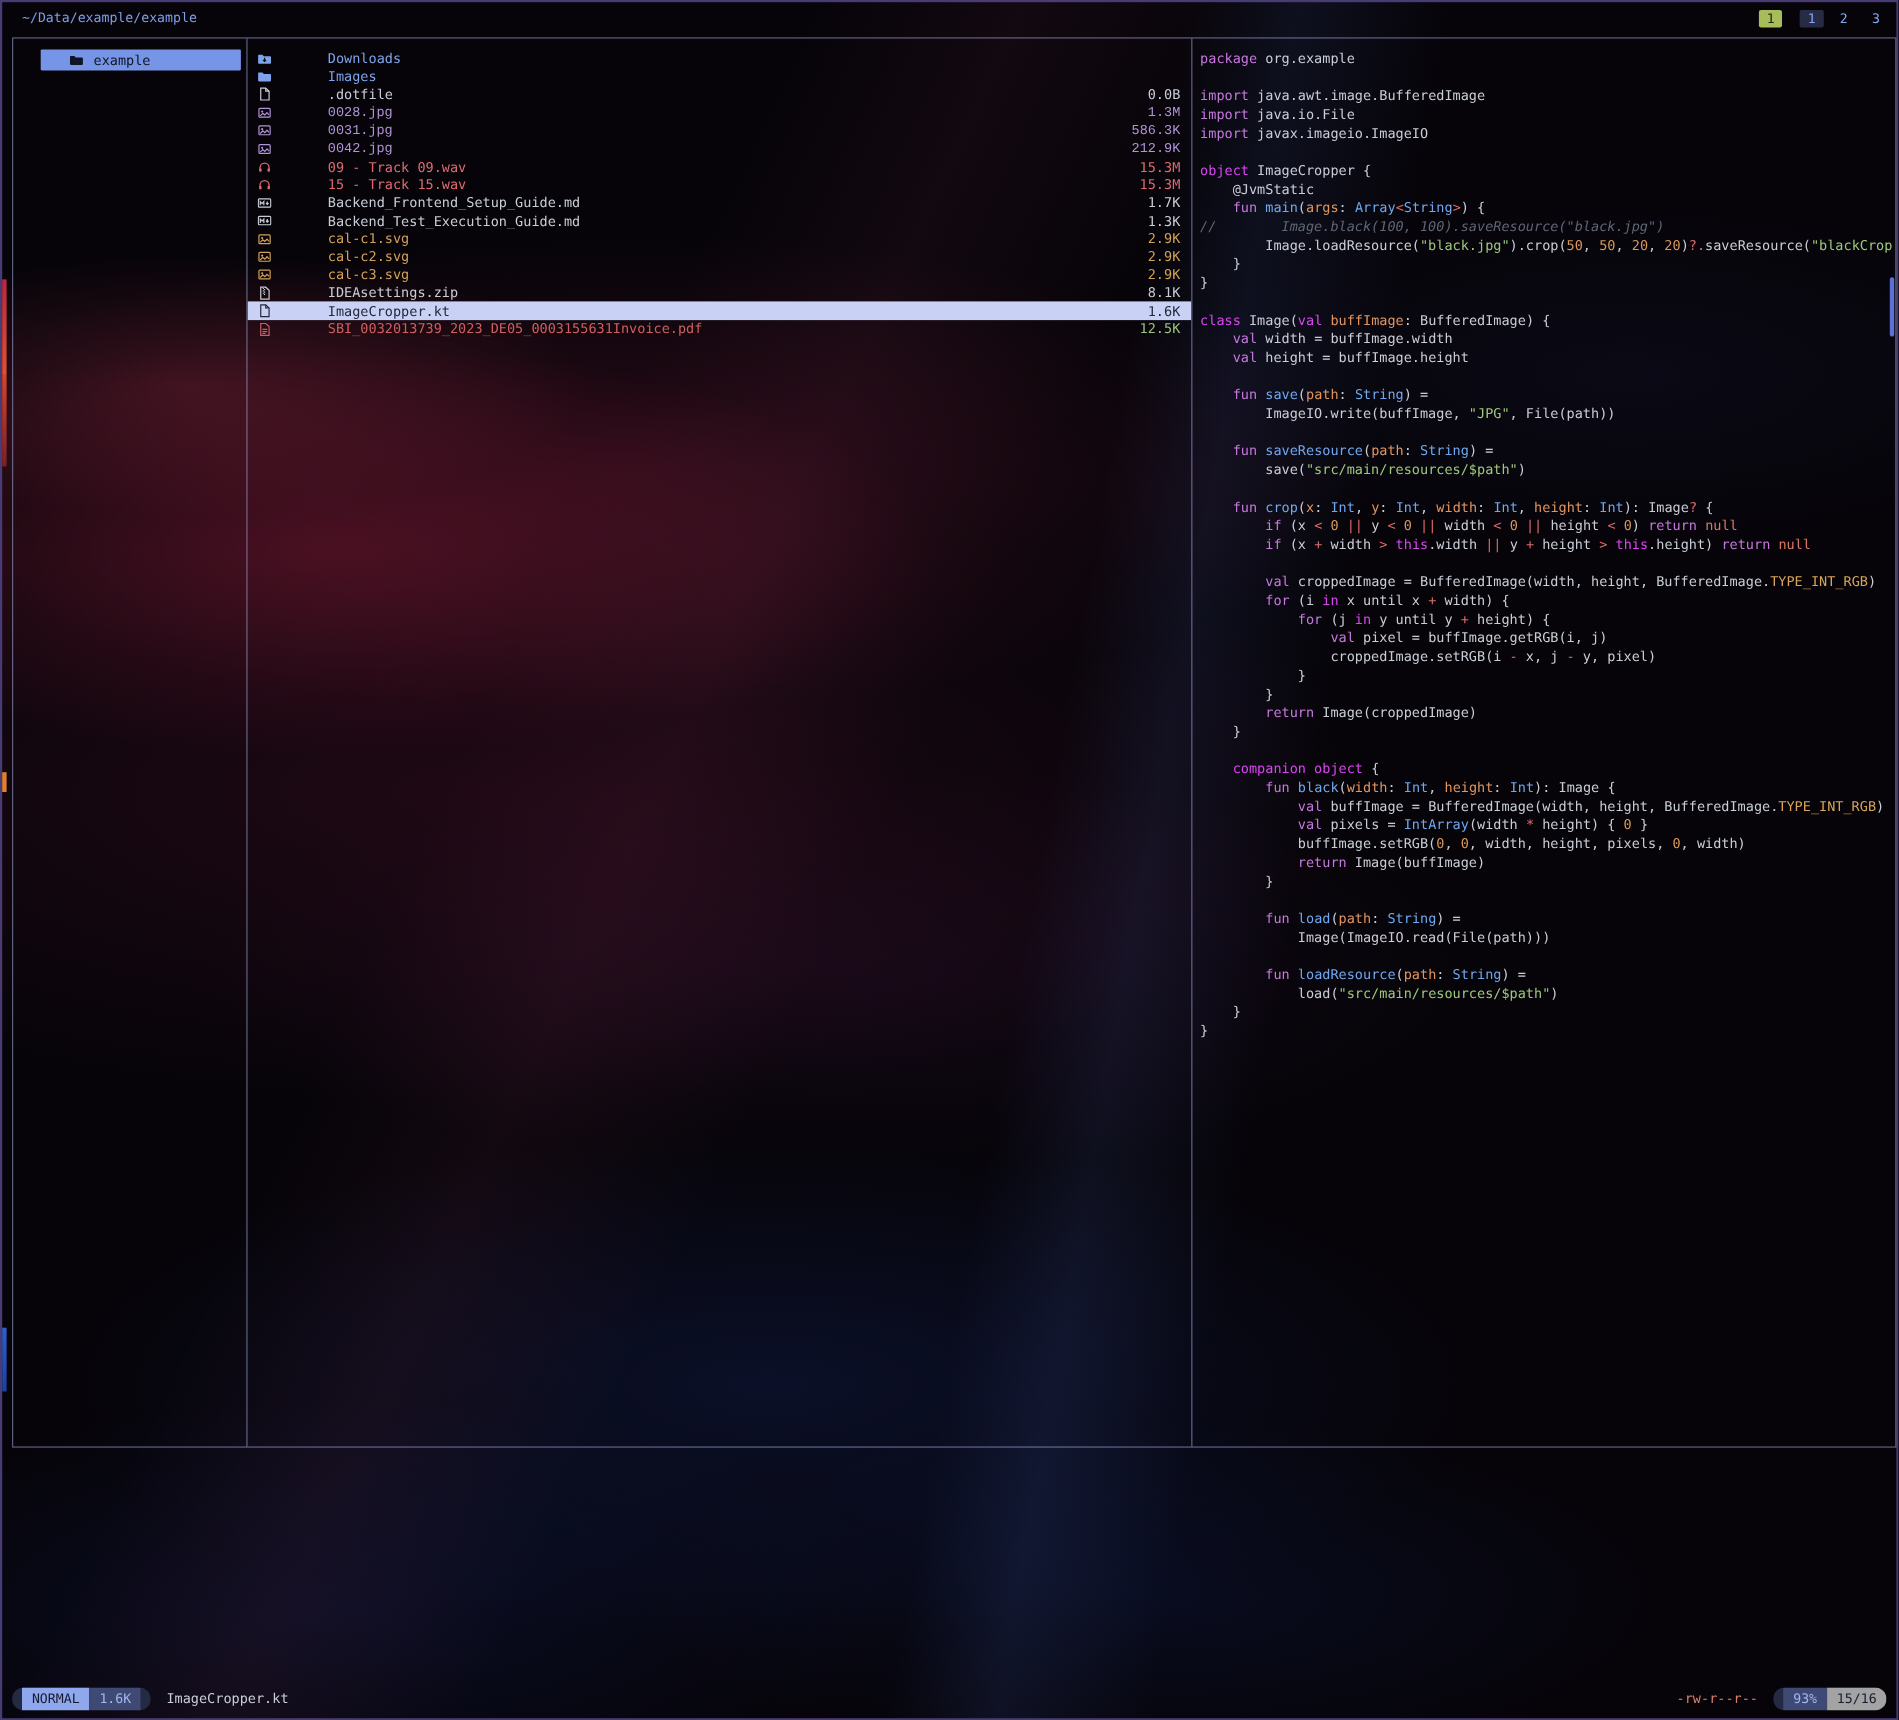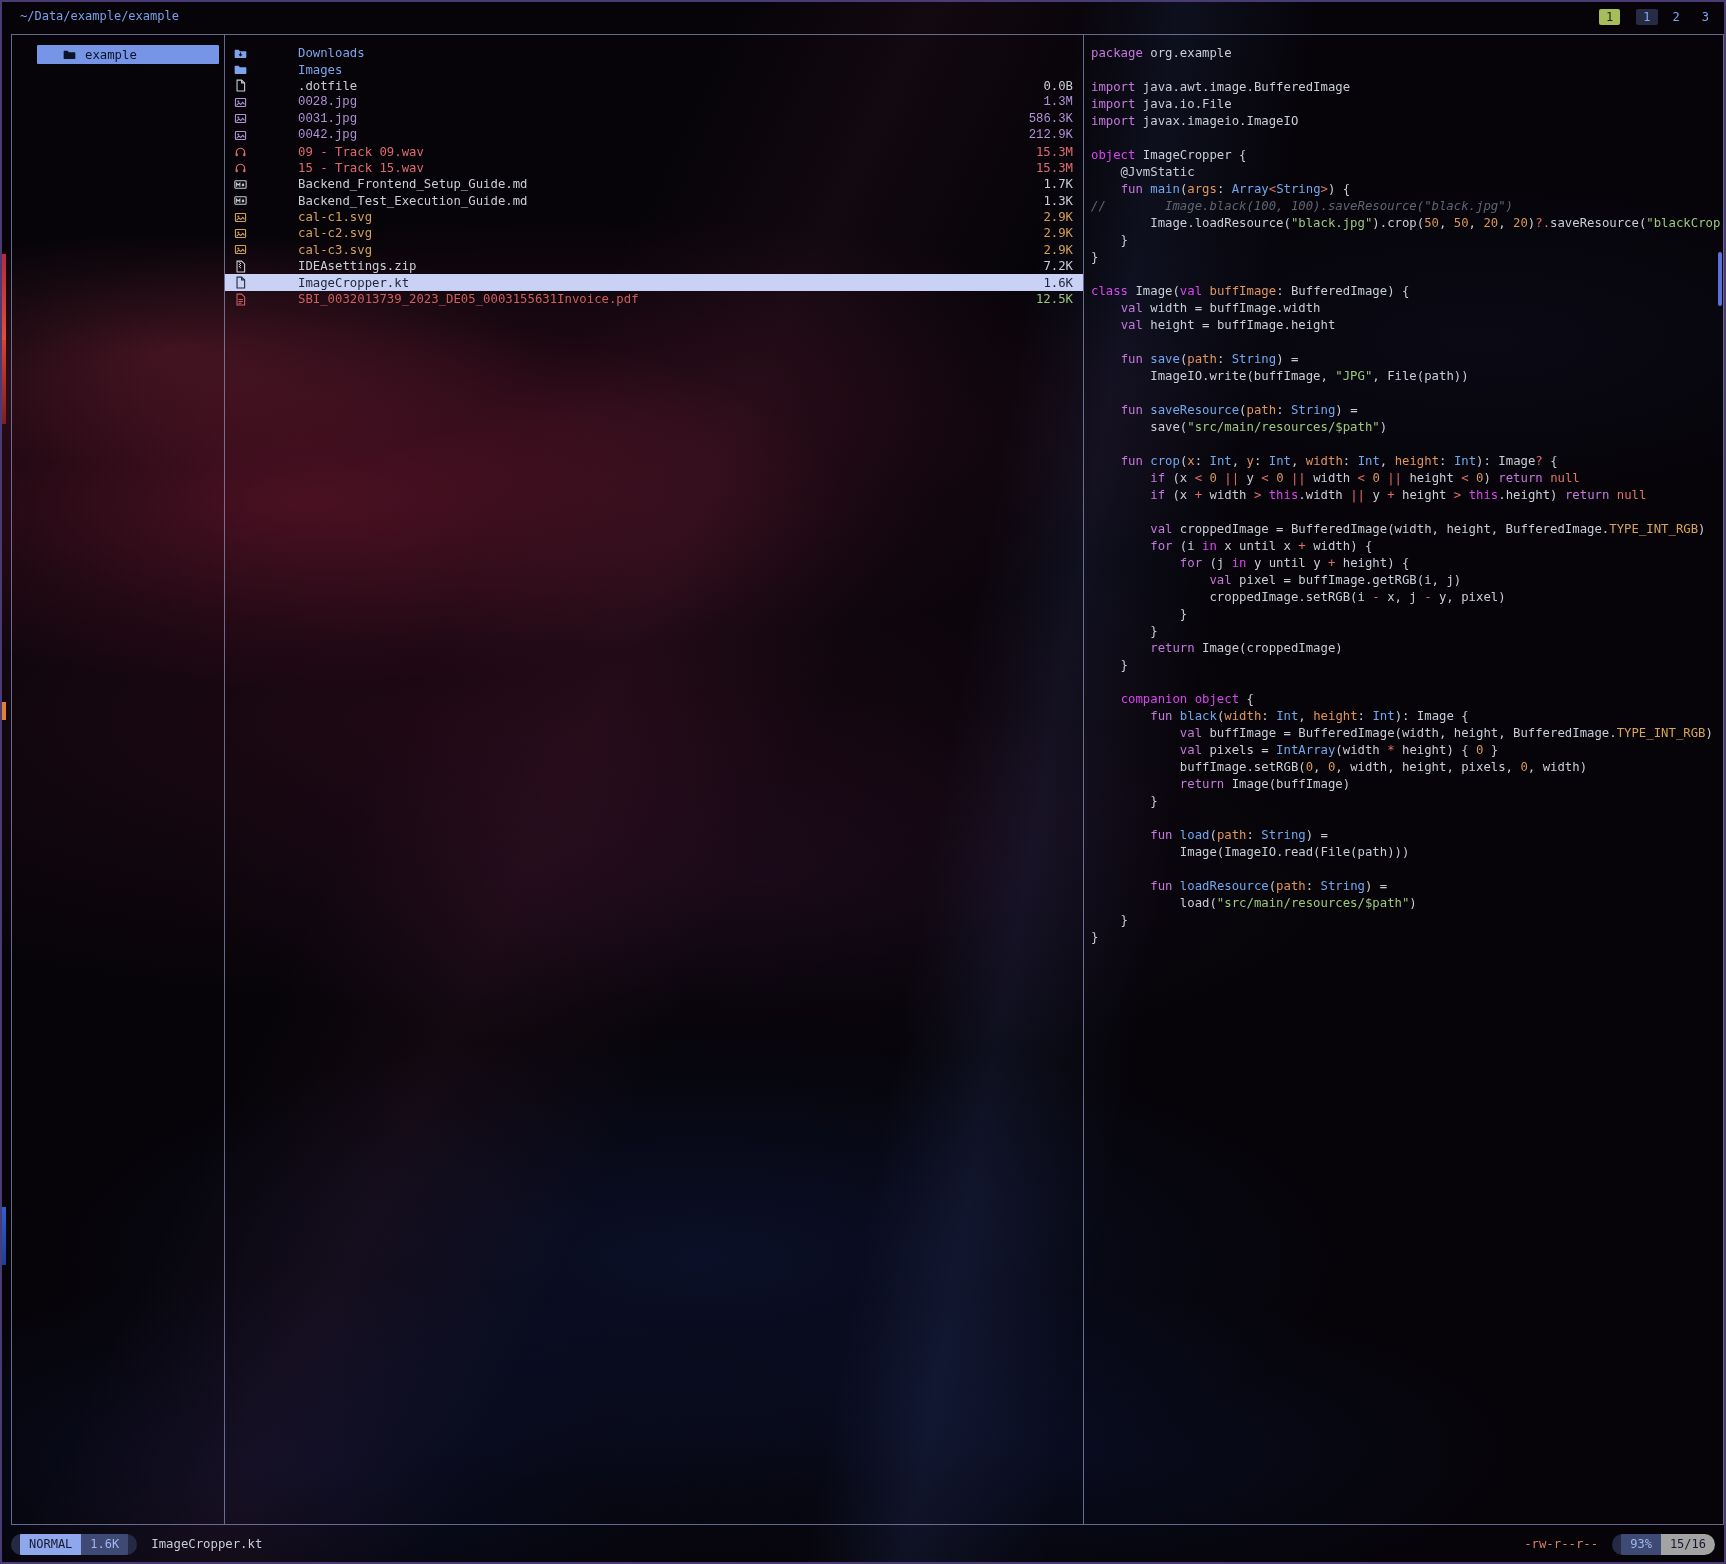--- a/index.html
+++ b/index.html
@@ -34,21 +34,21 @@
   .strip-blue{top:1205px;height:58px;background:linear-gradient(#2f5ecf,#1c3f9e);}
   .scroll-thumb{position:absolute;right:2px;top:250px;width:4px;height:54px;background:#5e6fd8;border-radius:2px;}
   
   .topbar{position:absolute;left:0;top:0;right:0;height:32px;}
   .path{position:absolute;left:18px;top:7px;font-size:12px;color:#7d9fe8;letter-spacing:0;}
   .tabs{position:absolute;right:8px;top:5px;display:flex;align-items:center;gap:8px;height:20px;}
   .tab-count{background:#a7bd5a;color:#20260f;font-size:12px;padding:1px 7px;border-radius:2px;}
   .tab{font-size:12px;color:#82a7f0;padding:1px 7px;border-radius:2px;}
   .tab.active{background:#272c44;}
   
-  .panes{position:absolute;left:9px;top:32px;width:1713px;height:1491px;
+  .panes{position:absolute;left:9px;top:32px;width:1713px;height:1282px;
     border:1px solid rgba(158,168,218,0.62);box-sizing:border-box;display:flex;}
   .pane{position:relative;height:100%;box-sizing:border-box;overflow:hidden;}
   .pane.left{width:213px;border-right:1px solid rgba(158,168,218,0.62);}
   .pane.mid{width:859px;border-right:1px solid rgba(158,168,218,0.62);}
   .pane.preview{flex:1;}
   
   .dir-item{position:absolute;left:25px;right:5px;top:10px;height:19px;border-radius:1px;
     display:flex;align-items:center;font-size:12.3px;}
   .dir-item.selected{background:#7795e6;color:#0e1326;}
   .dir-item .ic{margin-left:26px;margin-right:9px;display:inline-flex;}
@@ -181,21 +181,21 @@
                 <path d="M2.3 8.6l2.3-2.2 1.6 1.5 1.9-2 1.6 1.8" fill="none" stroke="currentColor" stroke-width="1"></path>
               </svg></span><span class="fname c-orange">cal-c2.svg</span><span class="fsize c-orange">2.9K</span></div>
           <div class="frow"><span class="ic c-orange"><svg class="icon" viewBox="0 0 12 12">
                 <rect x="1.3" y="2.3" width="9.4" height="7.4" rx="0.8" fill="none" stroke="currentColor" stroke-width="1"></rect>
                 <circle cx="4" cy="5" r="0.9" fill="currentColor"></circle>
                 <path d="M2.3 8.6l2.3-2.2 1.6 1.5 1.9-2 1.6 1.8" fill="none" stroke="currentColor" stroke-width="1"></path>
               </svg></span><span class="fname c-orange">cal-c3.svg</span><span class="fsize c-orange">2.9K</span></div>
           <div class="frow"><span class="ic c-white"><svg class="icon" viewBox="0 0 12 12">
                 <path d="M2.8 1h4.2L9.8 3.6V11H2.8z" fill="none" stroke="currentColor" stroke-width="1"></path>
                 <path d="M5 1.6v1M6 2.6v1M5 3.6v1M6 4.6v1M5 5.6v1M6 6.6v1" stroke="currentColor" stroke-width="1"></path>
-              </svg></span><span class="fname c-white">IDEAsettings.zip</span><span class="fsize c-white">7.2K</span></div>
+              </svg></span><span class="fname c-white">IDEAsettings.zip</span><span class="fsize c-white">8.1K</span></div>
           <div class="frow selected"><span class="ic c-white"><svg class="icon" viewBox="0 0 12 12">
                 <path d="M2.8 1h4.2L9.8 3.6V11H2.8z" fill="none" stroke="currentColor" stroke-width="1"></path>
                 <path d="M7 1v2.6h2.8" fill="none" stroke="currentColor" stroke-width="1"></path>
               </svg></span><span class="fname c-white">ImageCropper.kt</span><span class="fsize c-white">1.6K</span></div>
           <div class="frow"><span class="ic c-pdf"><svg class="icon" viewBox="0 0 12 12">
                 <path d="M2.8 1h4.2L9.8 3.6V11H2.8z" fill="none" stroke="currentColor" stroke-width="1"></path>
                 <path d="M4.2 6h4M4.2 7.8h4M4.2 9.4h2.6" stroke="currentColor" stroke-width="1"></path>
               </svg></span><span class="fname c-pdf">SBI_0032013739_2023_DE05_0003155631Invoice.pdf</span><span class="fsize s-green">12.5K</span></div>
         </div>
     </div>

